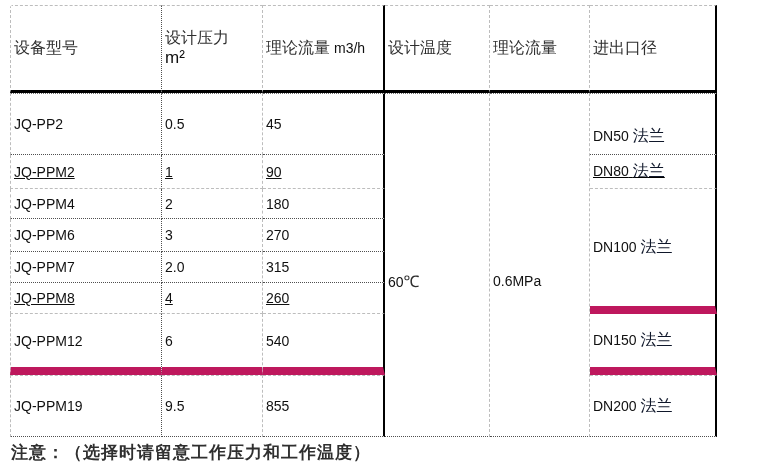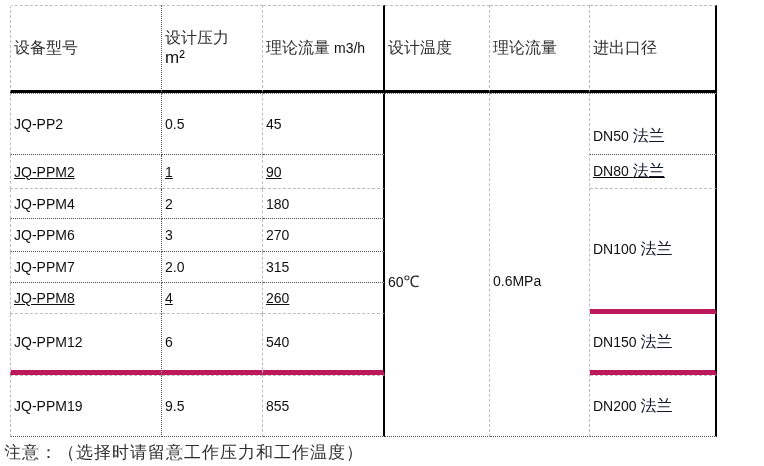--- a/index.html
+++ b/index.html
@@ -51,33 +51,34 @@
   }
   
   .bl-dash { border-left: 1px dashed #bdbdbd; }
   .bt-dash { border-top: 1px dashed #bdbdbd; }
   .bt-dot  { border-top: 1px dotted #6e6e6e; }
   .br-dot  { border-right: 1px dotted #4f4f4f; }
   .br-dash { border-right: 1px dashed #bdbdbd; }
   .br-solid{ border-right: 2px solid #000; }
   .bb-dot  { border-bottom: 1px dotted #4f4f4f; }
   .bb-dash { border-bottom: 1px dashed #bdbdbd; text-decoration: underline; }
-  .bb-solid{ border-bottom: 5px solid #be185d; }
+  .bb-solid{ border-bottom: 8px solid #be185d; }
   .bb-thick{ border-bottom: 3px solid #000; }
   
   .vbottom { vertical-align: bottom; padding-bottom: 7px; }
   .push-down { padding-top: 32px; }
   .note {
     position: absolute;
-    left: 4px;
+    left: 11px;
     top: 441px;
     font-family: "Liberation Serif", serif;
     font-size: 17px;
     color: #2f2f2f;
     letter-spacing: 1px;
+    font-weight: bold;
   }
   .hdr2line div { line-height: 20px; }
 </style>
 </head>
 <body>
 
 <div class="page">
 
   <table class="spec">
     <colgroup>

